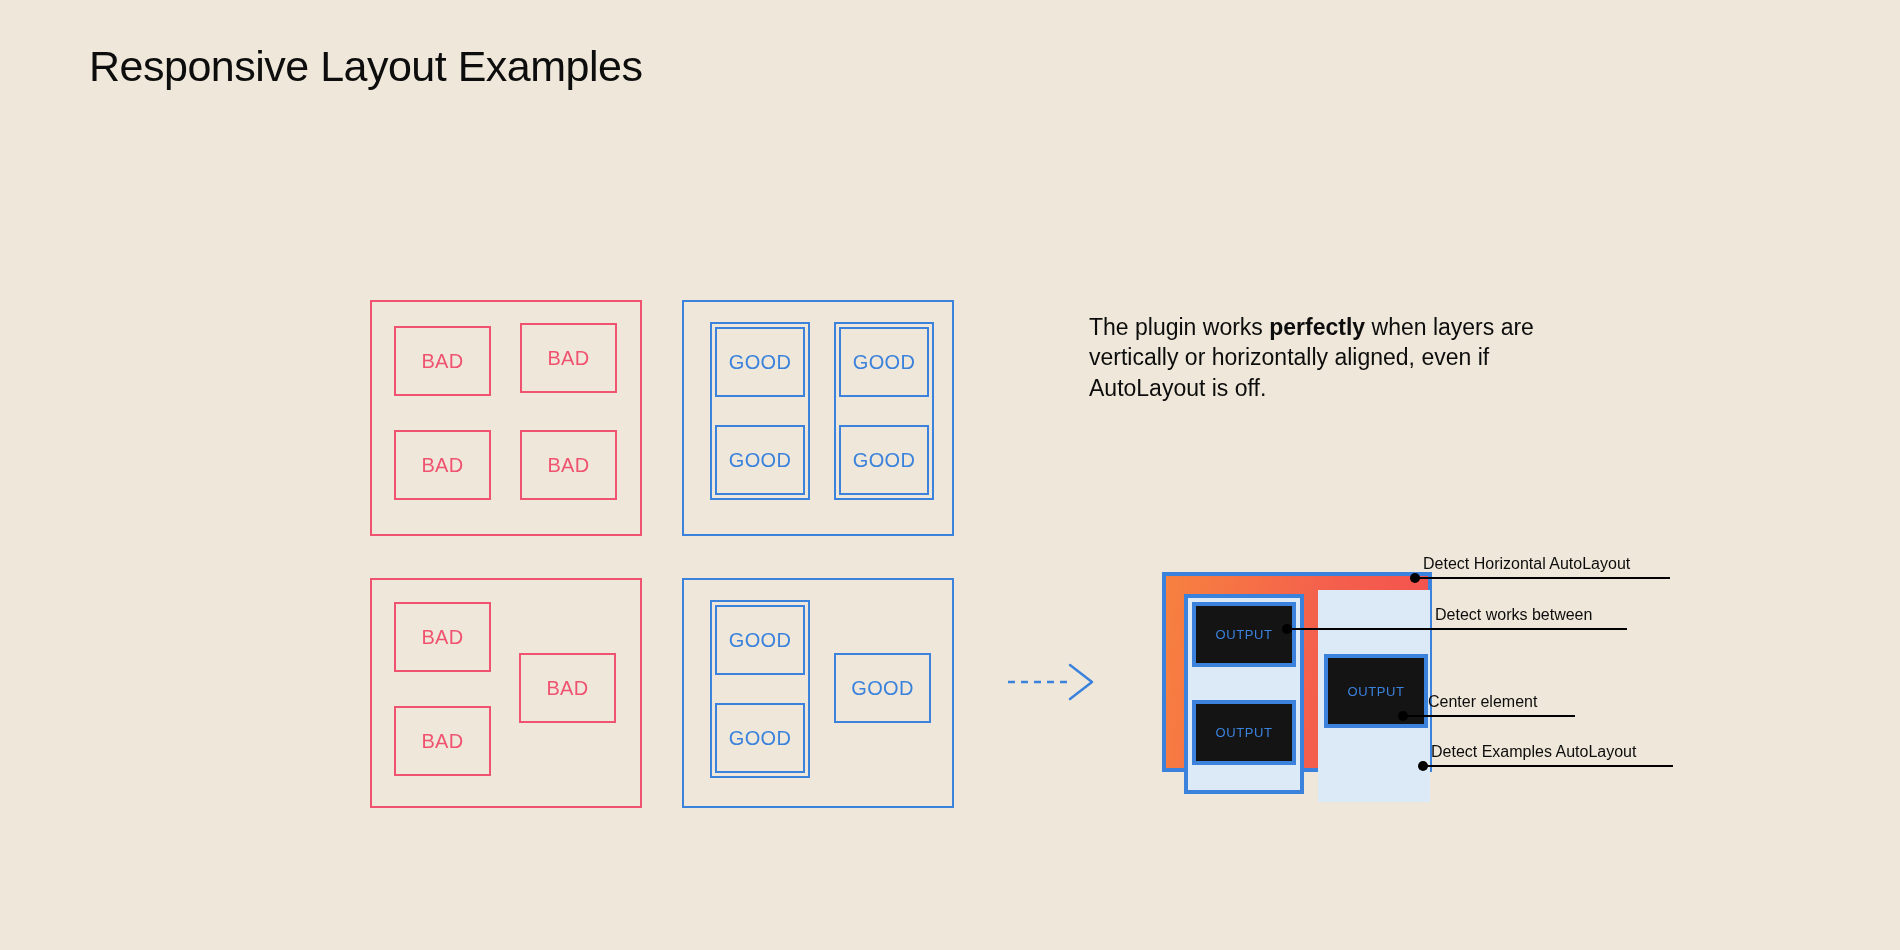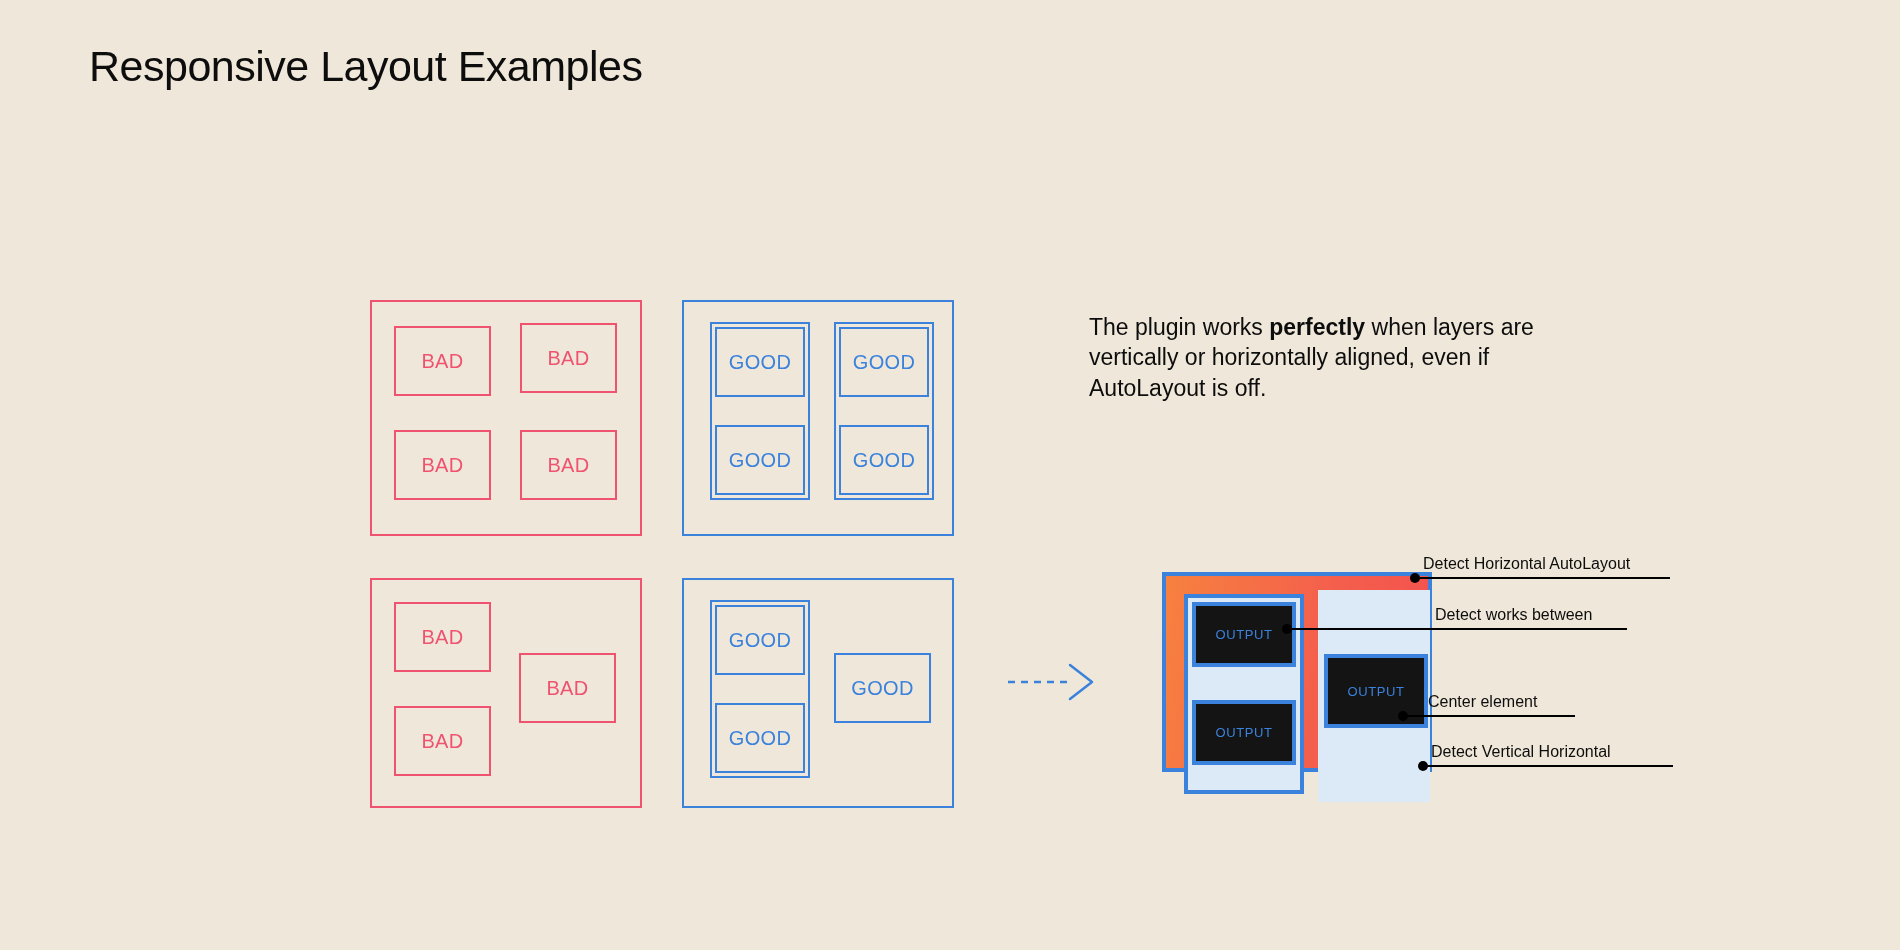--- a/index.html
+++ b/index.html
@@ -236,14 +236,14 @@
   <span class="clabel" style="left:148px;">Detect works between</span>
 </div>
 
 <div id="callout-center" class="callout">
   <span class="dot"></span>
   <span class="clabel" style="left:25px;">Center element</span>
 </div>
 
 <div id="callout-vertical" class="callout">
   <span class="dot"></span>
-  <span class="clabel">Detect Vertical Horizontal</span>
+  <span class="clabel">Detect Examples AutoLayout</span>
 </div>
 
 </body></html>

